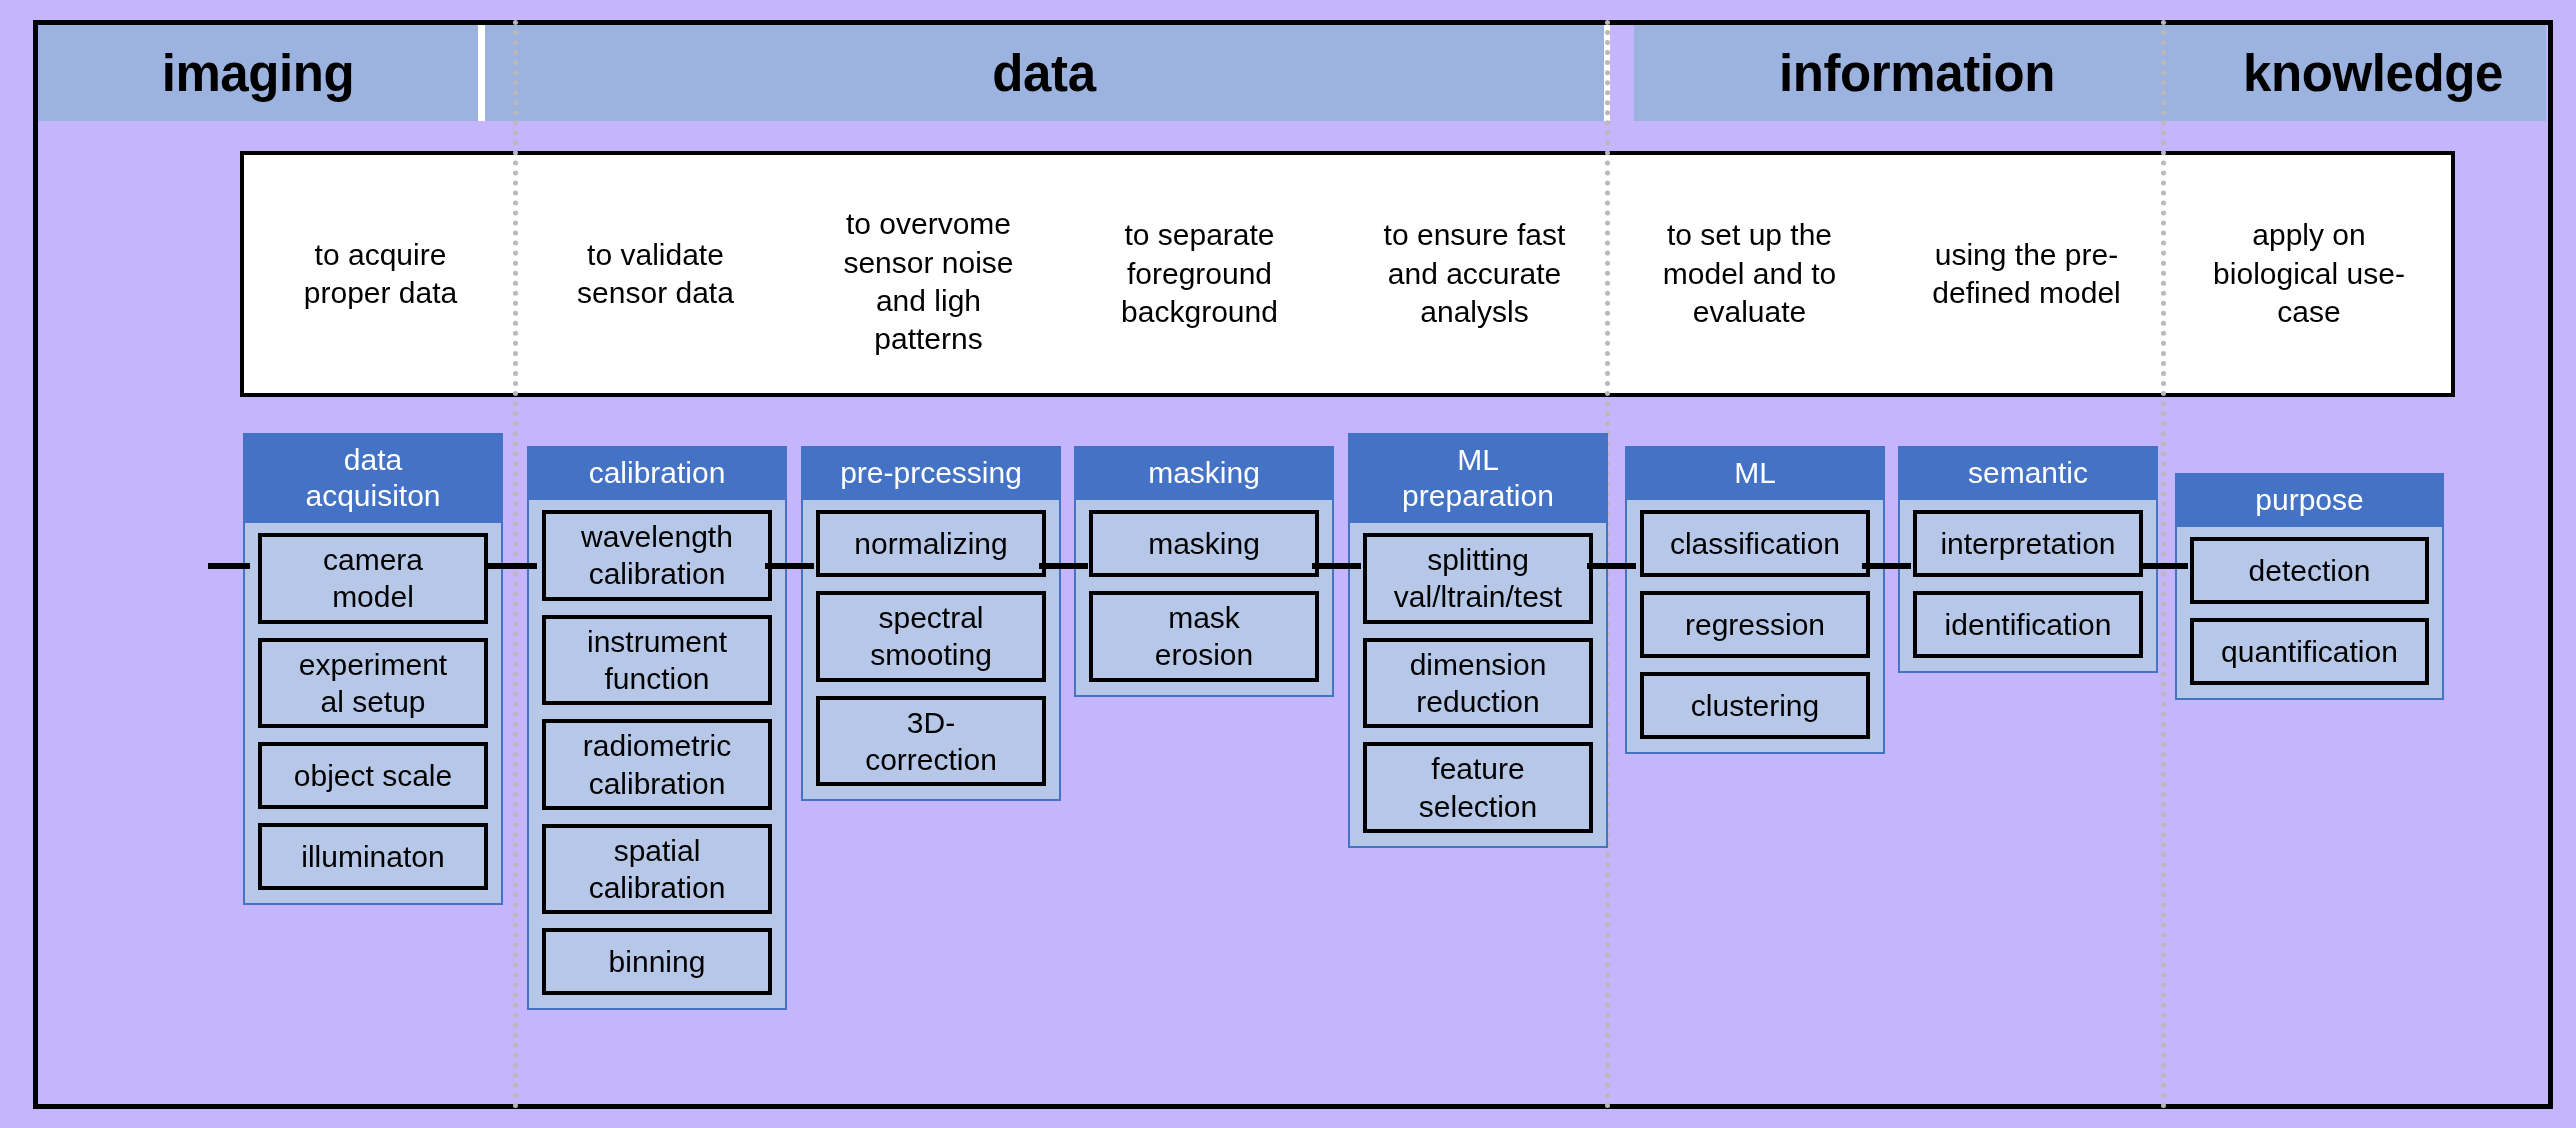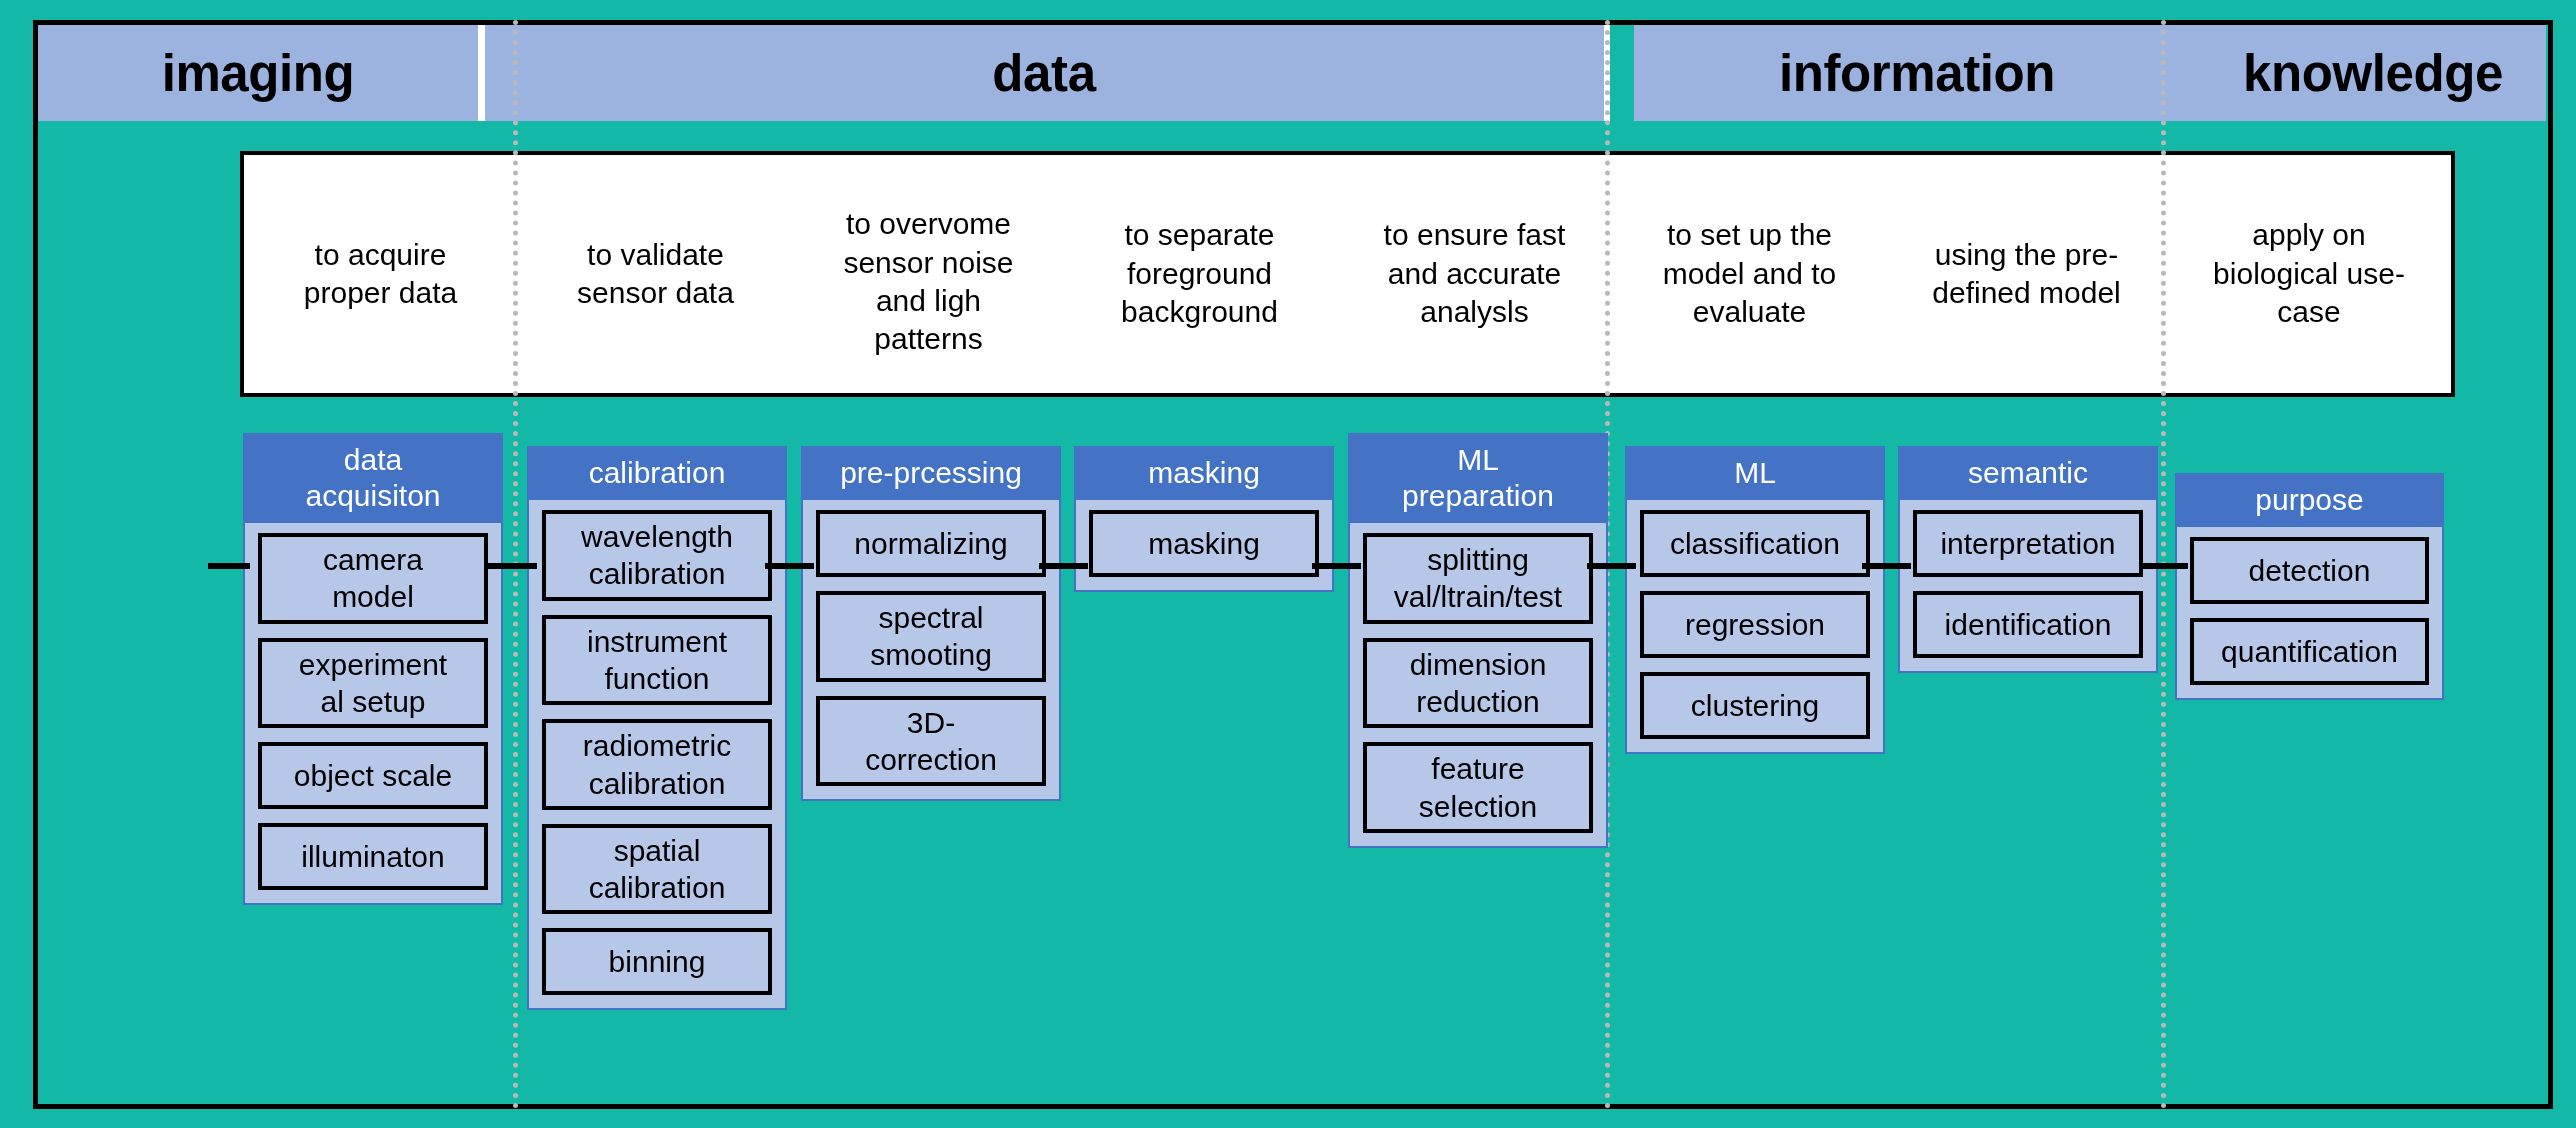--- a/index.html
+++ b/index.html
@@ -8,21 +8,21 @@
     padding: 0;
     background: #ffffff;
   }
   body {
     font-family: "Liberation Sans", sans-serif;
   }
   #canvas {
     position: relative;
     width: 2576px;
     height: 1128px;
-    background: #14b8a6;
+    background: #c4b5fd;
     overflow: hidden;
   }
 
   
   #outer-frame {
     position: absolute;
     left: 33px;
     top: 19.5px;
     width: 2520px;
     height: 1089px;
@@ -262,20 +262,22 @@
 smooting</div>
       <div class="item-box">3D-
 correction</div>
     </div>
   </div>
 
   <div class="group" style="left:1074px; top:446px; width:260px;">
     <div class="group-header">masking</div>
     <div class="group-items">
       <div class="item-box">masking</div>
+      <div class="item-box">mask
+erosion</div>
     </div>
   </div>
 
   <div class="group" style="left:1348px; top:433px; width:260px;">
     <div class="group-header">ML
 preparation</div>
     <div class="group-items">
       <div class="item-box">splitting
 val/ltrain/test</div>
       <div class="item-box">dimension

